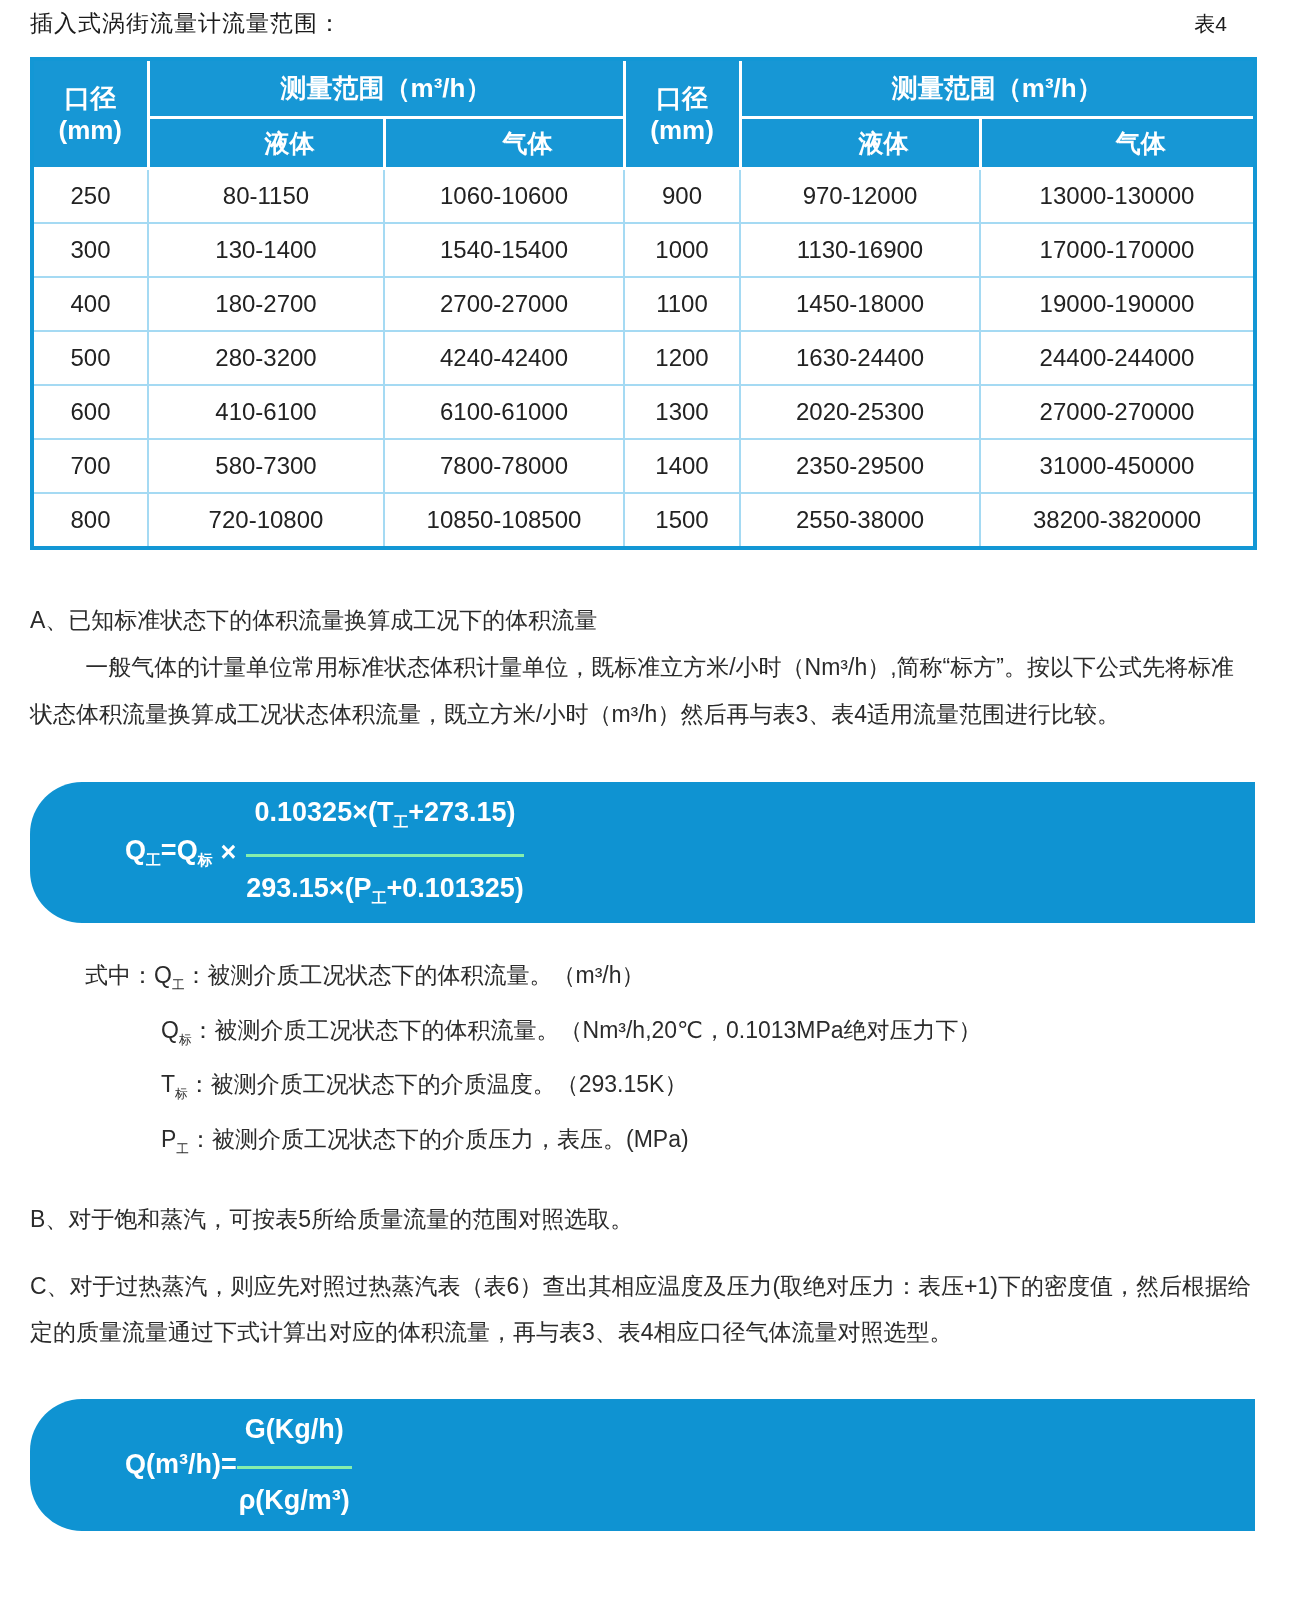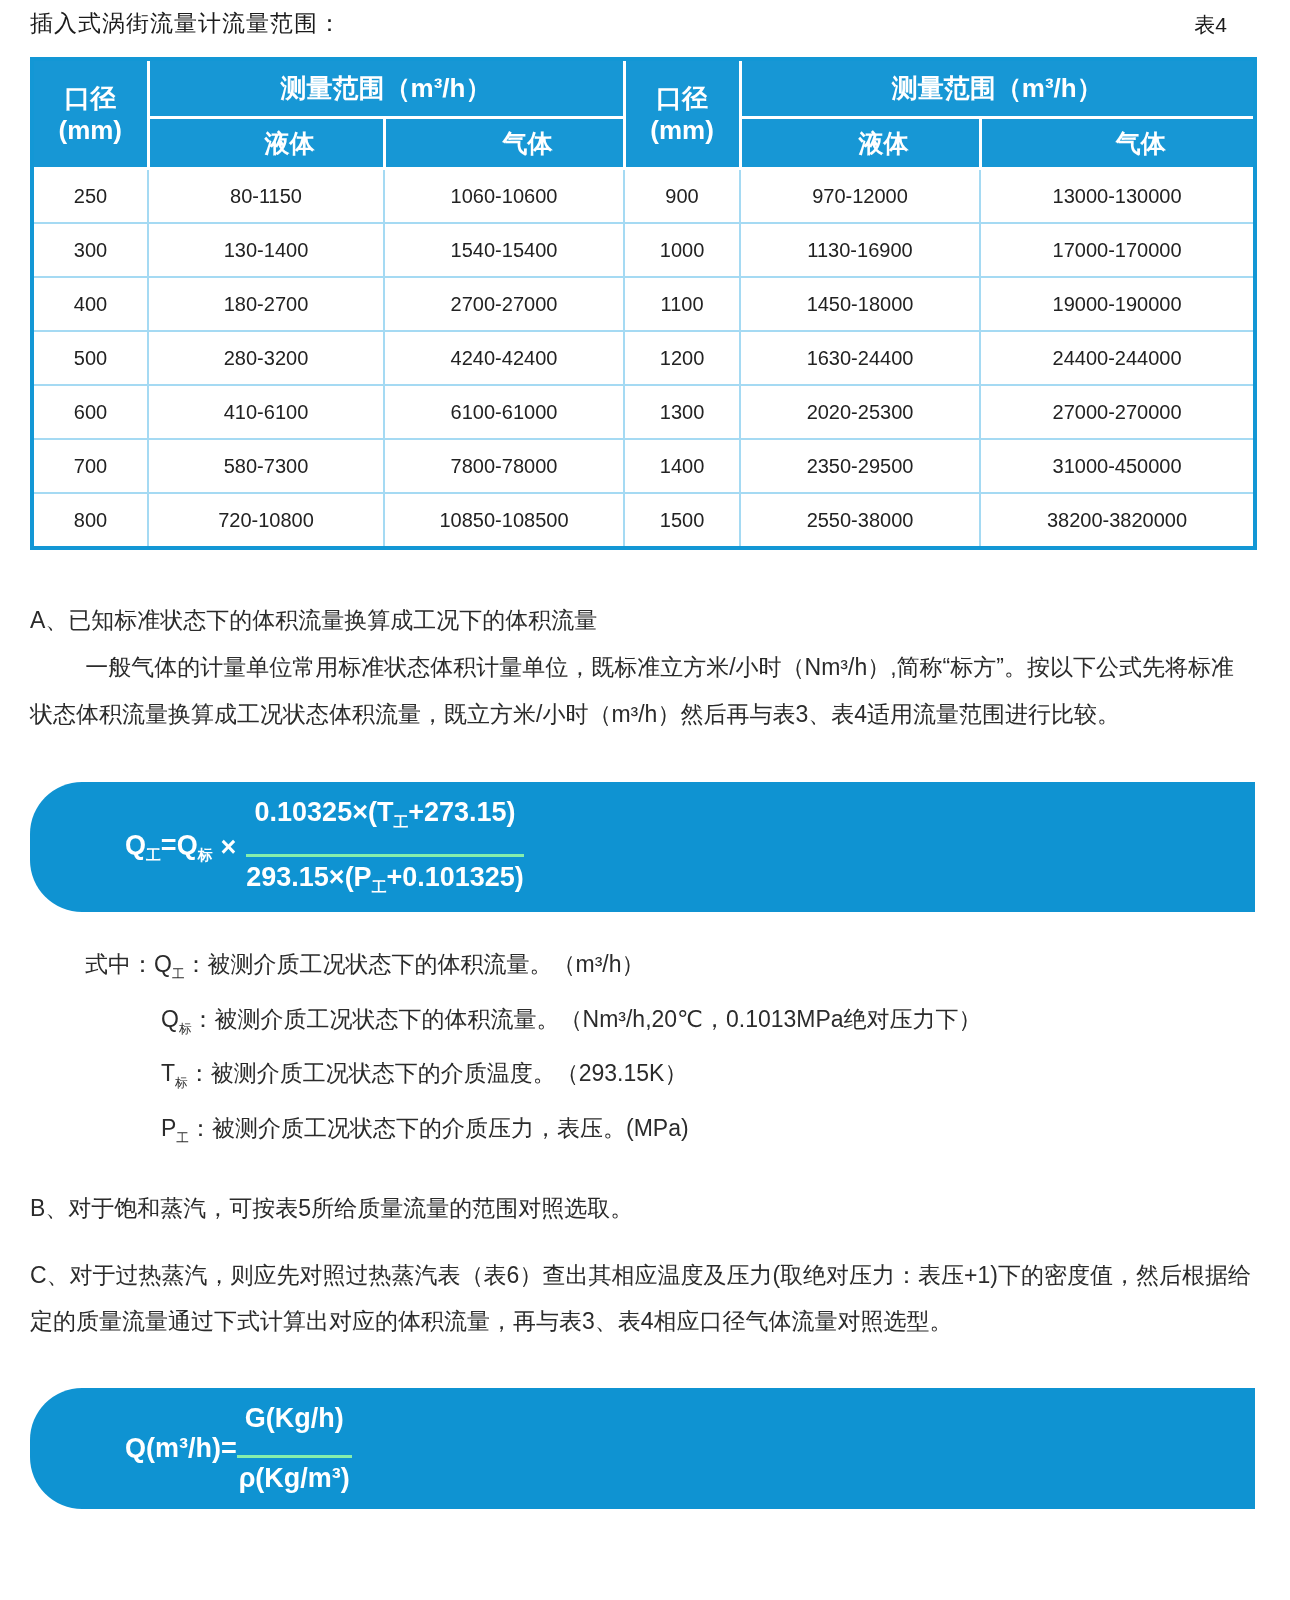--- a/index.html
+++ b/index.html
@@ -5,21 +5,21 @@
   html,body{margin:0;padding:0;background:#ffffff;}
   body{
     width:1290px;
     font-family:"Liberation Sans","DejaVu Sans",sans-serif;
     color:#222222;
     -webkit-font-smoothing:antialiased;
   }
   .page{padding:8px 35px 30px 30px;box-sizing:border-box;}
 
   
-  .title-row{display:flex;justify-content:space-between;align-items:flex-end;margin-bottom:18px;}
+  .title-row{display:flex;justify-content:space-between;align-items:center;margin-bottom:18px;}
   .doc-title{font-size:23px;color:#1b1b1b;letter-spacing:1px;}
   .table-tag{font-size:21px;color:#1b1b1b;margin-right:28px;}
 
   
   table.flow{
     border-collapse:collapse;
     table-layout:fixed;
     width:1223px;
     border:4px solid #1397d5;
   }
@@ -34,21 +34,21 @@
     padding:0;
   }
   table.flow thead tr.r1 th{height:55px;}
   table.flow thead tr.r2 th{height:48px;font-size:25px;padding-left:47px;}
   th.diam{font-size:25px;line-height:1.25;}
   table.flow td{
     border:2px solid #a5daf3;
     text-align:center;
     vertical-align:middle;
     height:52px;
-    font-size:20px;
+    font-size:24px;
     color:#222;
     padding:0;
   }
 
   
   .note-box{
     margin:29px 0 0 -8px;
     width:1236px;
     box-sizing:border-box;
     background:#1597d5;
@@ -77,21 +77,21 @@
     padding:15px 20px 15px 95px;
     display:flex;
     align-items:center;
     min-height:98px;
   }
   .formula{display:flex;align-items:center;font-weight:bold;font-size:27px;color:#fff;}
   .formula sub{font-size:0.55em;font-weight:bold;}
   .f-times{margin:0 10px 0 8px;}
   .frac{display:inline-flex;flex-direction:column;text-align:center;}
   .frac .num{border-bottom:3px solid #86efac;padding:0 8px 21px 8px;}
-  .frac .den{padding-top:5px;}
+  .frac .den{padding-top:16px;}
 
   
   .defs{margin-top:30px;padding-left:55px;font-size:23px;color:#2b2b2b;}
   .defs .def-line{line-height:45px;}
   .defs .def-line.cont{padding-left:76px;}
   .defs sub{font-size:0.55em;}
 </style>
 </head>
 <body>
 

